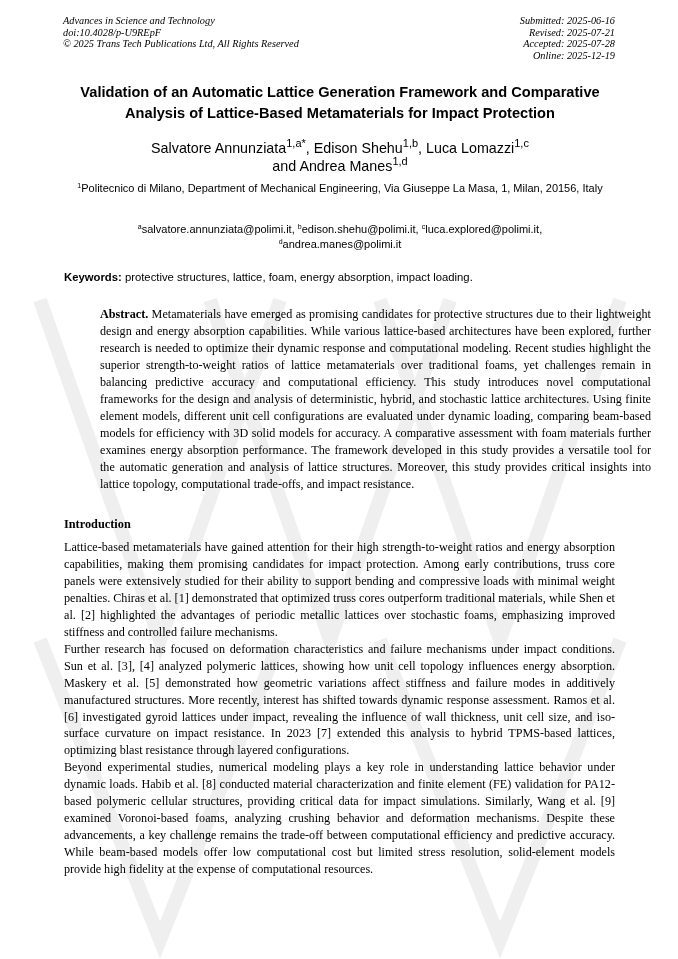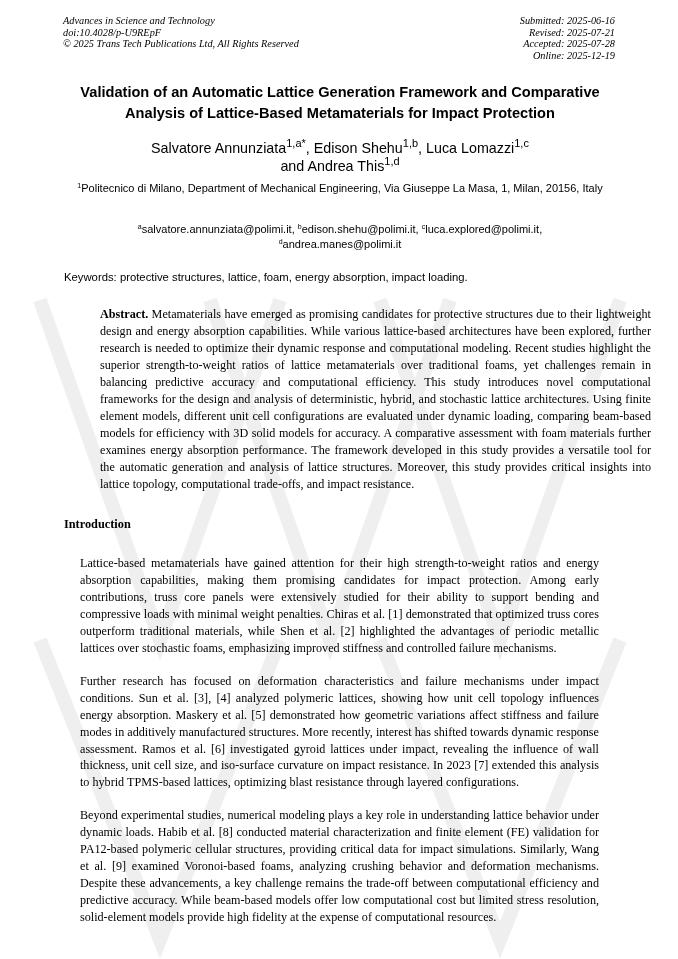--- a/index.html
+++ b/index.html
@@ -35,33 +35,33 @@
   }
   .affil sup, .emails sup { font-size: 7px; vertical-align: 4px; line-height: 0; }
   .emails {
     position: absolute; left: 60px; width: 560px; top: 222px; text-align: center;
     font-family: "Liberation Sans", sans-serif; font-size: 11px; line-height: 15px;
   }
   .keywords {
     position: absolute; left: 64px; width: 556px; top: 270px;
     font-family: "Liberation Sans", sans-serif; font-size: 11.3px; line-height: 15px;
   }
-  .keywords b { font-weight: normal; }
+  .keywords b { font-weight: bold; }
   .body-text {
     font-family: "Liberation Serif", serif; font-size: 12.15px; line-height: 16.95px;
     text-align: justify; margin: 0;
   }
   .abstract { position: absolute; left: 64px; width: 551px; top: 306px; margin-left: 36px; }
   .abstract b { font-weight: bold; }
   .intro-heading {
     position: absolute; left: 64px; top: 516px;
     font-family: "Liberation Serif", serif; font-weight: bold; font-size: 12.3px; line-height: 16px;
   }
   .intro { position: absolute; left: 64px; width: 551px; top: 539px; }
-  .intro p { margin: 16px; }
+  .intro p { margin: 0; }
 </style>
 </head>
 <body>
 
 <div class="page">
 
   <svg class="wm" viewBox="0 0 678 959" xmlns="http://www.w3.org/2000/svg">
     <g stroke="#000" stroke-width="14" fill="none">
       <path d="M40 300 L160 640 L280 300"></path>
       <path d="M210 300 L330 640 L450 300"></path>
@@ -80,21 +80,21 @@
   <div class="hdr-right">
     <div>Submitted: 2025-06-16</div>
     <div>Revised: 2025-07-21</div>
     <div>Accepted: 2025-07-28</div>
     <div>Online: 2025-12-19</div>
   </div>
 
   <div class="title">Validation of an Automatic Lattice Generation Framework and Comparative Analysis of Lattice-Based Metamaterials for Impact Protection</div>
 
   <div class="authors">
-    <span>Salvatore Annunziata</span><sup>1,a*</sup><span>, </span><span>Edison Shehu</span><sup>1,b</sup><span>, </span><span>Luca Lomazzi</span><sup>1,c</sup><br><span> and </span><span>Andrea This</span><sup>1,d</sup>
+    <span>Salvatore Annunziata</span><sup>1,a*</sup><span>, </span><span>Edison Shehu</span><sup>1,b</sup><span>, </span><span>Luca Lomazzi</span><sup>1,c</sup><br><span> and </span><span>Andrea Manes</span><sup>1,d</sup>
   </div>
 
   <div class="affil">
     <sup>1</sup><span>Politecnico di Milano, Department of Mechanical Engineering, Via Giuseppe La Masa, 1, Milan, 20156, Italy</span>
   </div>
 
   <div class="emails">
     <sup>a</sup><span>salvatore.annunziata@polimi.it</span><span>, </span><sup>b</sup><span>edison.shehu@polimi.it</span><span>, </span><sup>c</sup><span>luca.explored@polimi.it</span><span>, </span><br><sup>d</sup><span>andrea.manes@polimi.it</span>
   </div>
 

